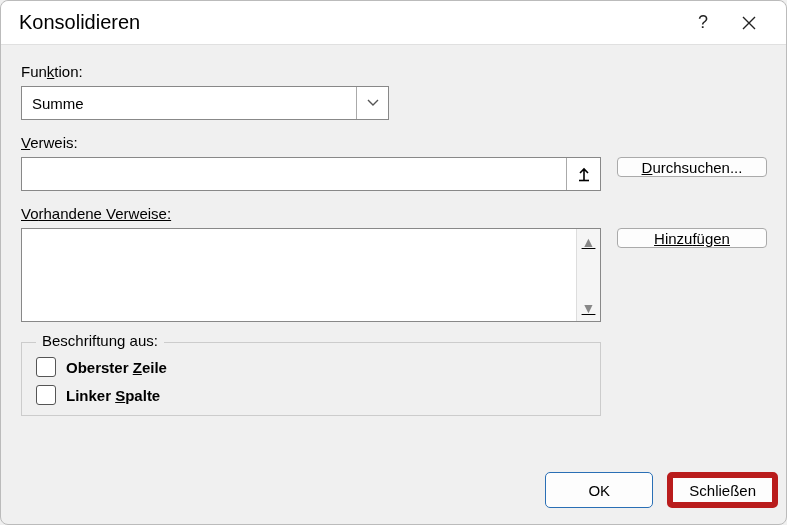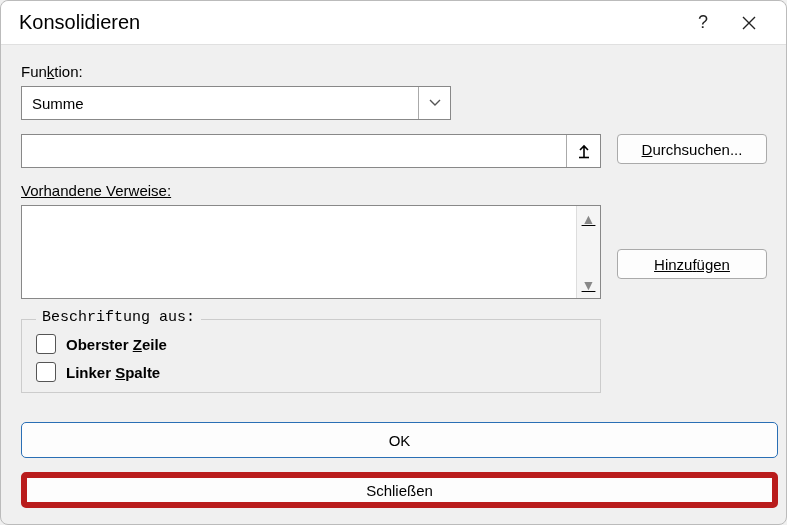--- a/index.html
+++ b/index.html
@@ -54,21 +54,21 @@
     font-size: 15px;
   }
   .underline-k { text-decoration: underline; text-decoration-thickness: 1px; }
   .row {
     display: flex;
     align-items: stretch;
     gap: 16px;
   }
   .select-wrap {
     position: relative;
-    width: 430px;
+    width: 368px;
     height: 34px;
     background: #fff;
     border: 1px solid #888;
     display: flex;
     align-items: center;
   }
   .select-value {
     flex: 1;
     padding: 0 10px;
     font-size: 15px;
@@ -102,21 +102,21 @@
     width: 34px;
     height: 100%;
     border-left: 1px solid #aaa;
     display: flex;
     align-items: center;
     justify-content: center;
     background: #fff;
   }
   .side-btn {
     width: 150px;
-    height: 30px;
+    height: 20px;
     background: #fdfdfd;
     border: 1px solid #aaa;
     border-radius: 4px;
     display: flex;
     align-items: center;
     justify-content: center;
     font-size: 15px;
     cursor: pointer;
   }
   .listbox-wrap {
@@ -142,37 +142,35 @@
     padding: 6px 0;
   }
   .scroll-arrow {
     color: #888;
     font-size: 14px;
     line-height: 1;
   }
   .side-col {
     display: flex;
     gap: 14px;
-    margin-top: 44px;
   }
   .group {
     margin-top: 14px;
     border: 1px solid #ccc;
     padding: 14px 14px 10px 14px;
     position: relative;
     width: 580px;
   }
   .group-legend {
     position: absolute;
     top: -11px;
     left: 14px;
     background: #f0f0f0;
     padding: 0 6px;
     font-size: 15px;
-    font-family: Liberation Mono, monospace;
   }
   .checks-row {
     display: flex;
     gap: 70px;
   }
   .checks-col {
     display: flex;
     flex-direction: column;
     gap: 8px;
   }
@@ -189,21 +187,20 @@
     border-radius: 3px;
     background: #fff;
   }
   .check-label { font-size: 15px; }
   .footer {
     margin-top: auto;
     display: flex;
     justify-content: flex-end;
     gap: 14px;
     padding-top: 16px;
-    flex-direction: column;
   }
   .btn {
     min-width: 108px;
     height: 36px;
     background: #fdfdfd;
     border: 6px solid #b91c1c;
     border-radius: 5px;
     display: flex;
     align-items: center;
     justify-content: center;
@@ -239,20 +236,21 @@
         <div class="select-value">Summe</div>
         <div class="select-btn">
           <svg width="12" height="8" viewBox="0 0 12 8">
               <path d="M1 1 L6 6 L11 1" stroke="#555" stroke-width="1.4" fill="none"></path>
             </svg>
         </div>
       </div>
     </div>
 
     <div class="section">
+      <div class="label"><span class="underline-k">V</span>erweis:</div>
       <div class="row">
         <div class="ref-input-wrap">
           <input class="ref-input" type="text" value="" style="">
           <div class="ref-collapse-btn">
             <svg width="16" height="16" viewBox="0 0 16 16">
               <path d="M8 14 L8 3 M4 7 L8 3 L12 7" stroke="#000" stroke-width="1.6" fill="none"></path>
               <line x1="3" y1="14.5" x2="13" y2="14.5" stroke="#000" stroke-width="1.6"></line>
             </svg>
           </div>
         </div>

